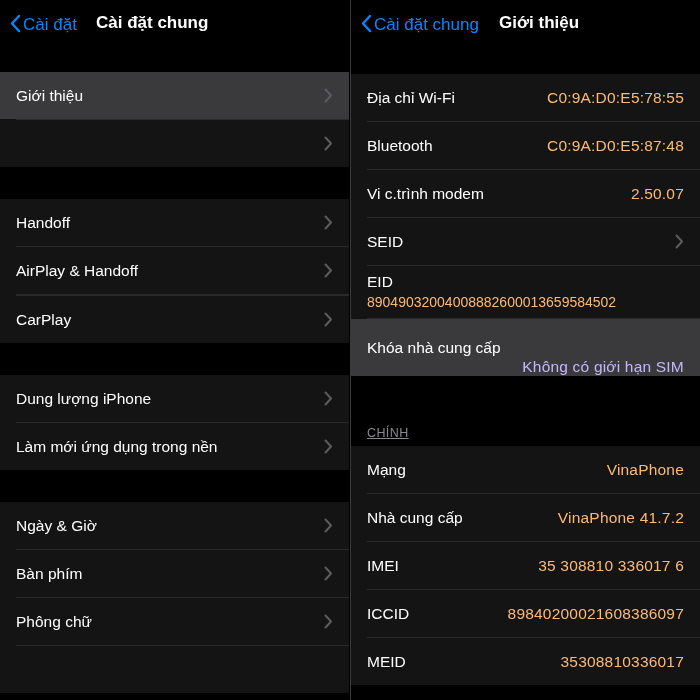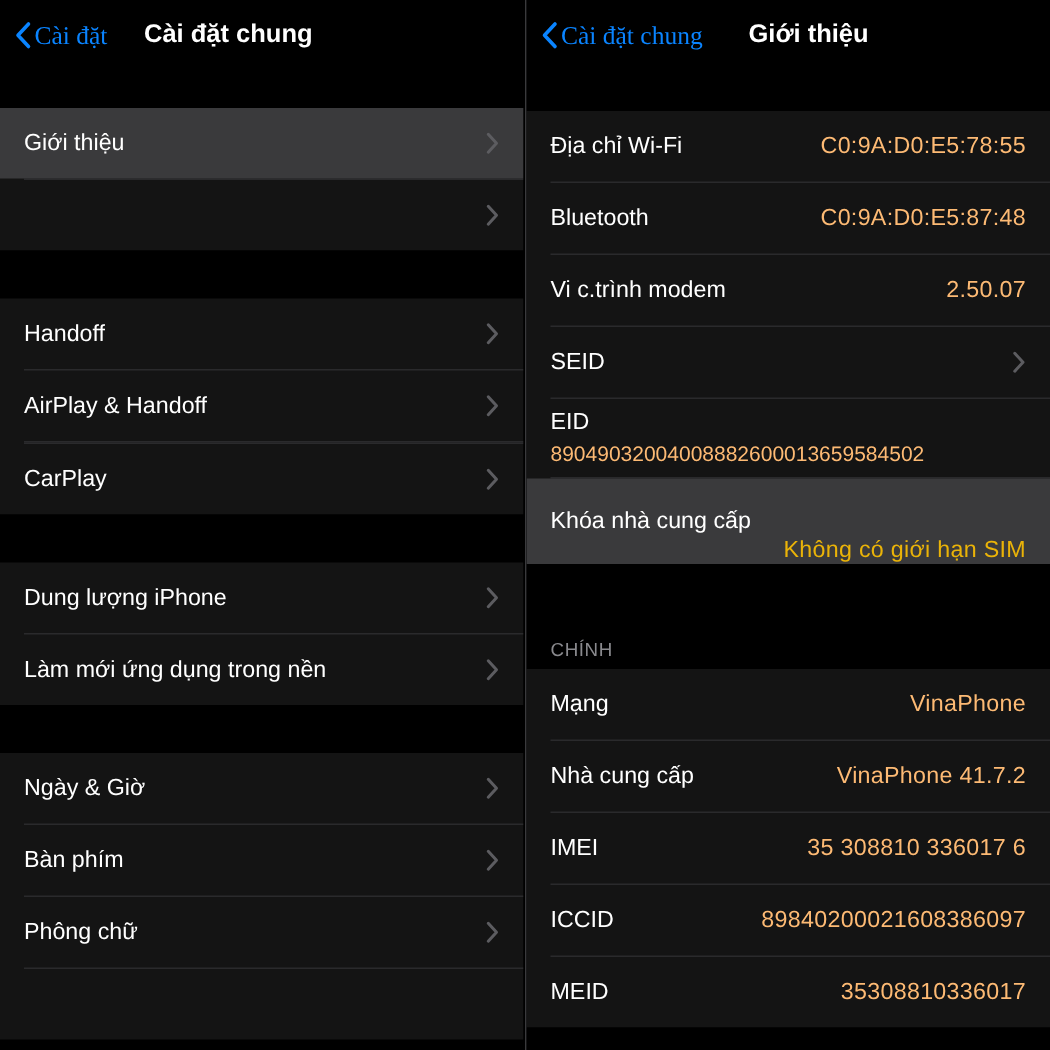--- a/index.html
+++ b/index.html
@@ -35,27 +35,26 @@
     height: 46px;
     background: #000000;
     display: flex;
     align-items: center;
     position: relative;
     padding: 0 10px;
   }
 
   .back-btn {
     display: flex;
-    align-items: center;
+    align-items: flex-end;
     color: #0a84ff;
     font-size: 17px;
     line-height: 1;
     white-space: nowrap;
     cursor: pointer;
-    font-family: Liberation Serif, serif;
   }
 
   .chevron-back {
     width: 11px;
     height: 19px;
     margin-right: 2px;
     flex: none;
     display: block;
   }
   .chevron-back svg { display: block; }
@@ -112,21 +111,21 @@
 
   .row-value {
     color: #fdba74;
     font-size: 15.5px;
     margin-left: auto;
     white-space: nowrap;
     text-align: right;
     letter-spacing: 0.2px;
   }
 
-  .row.selected .row-value { color: #eab308; margin-top: 39px; }
+  .row.selected .row-value { color: #c4b5fd; margin-top: 39px; }
 
   .chev {
     margin-left: auto;
     width: 9px;
     height: 15px;
     flex: none;
     display: block;
   }
   .chev svg { display: block; }
 
@@ -149,20 +148,21 @@
   
   .section-header {
     color: #8a8a8e;
     font-size: 12.5px;
     letter-spacing: 0.4px;
     padding: 0 32px 6px 16px;
     background: #000000;
     display: flex;
     align-items: flex-end;
     height: 100%;
+    text-decoration: underline;
   }
 
   .section-wrap { background: #000000; width: 100%; }
 </style>
 </head>
 <body>
 
 <div id="screenshot">
 
   <div class="phone left">

